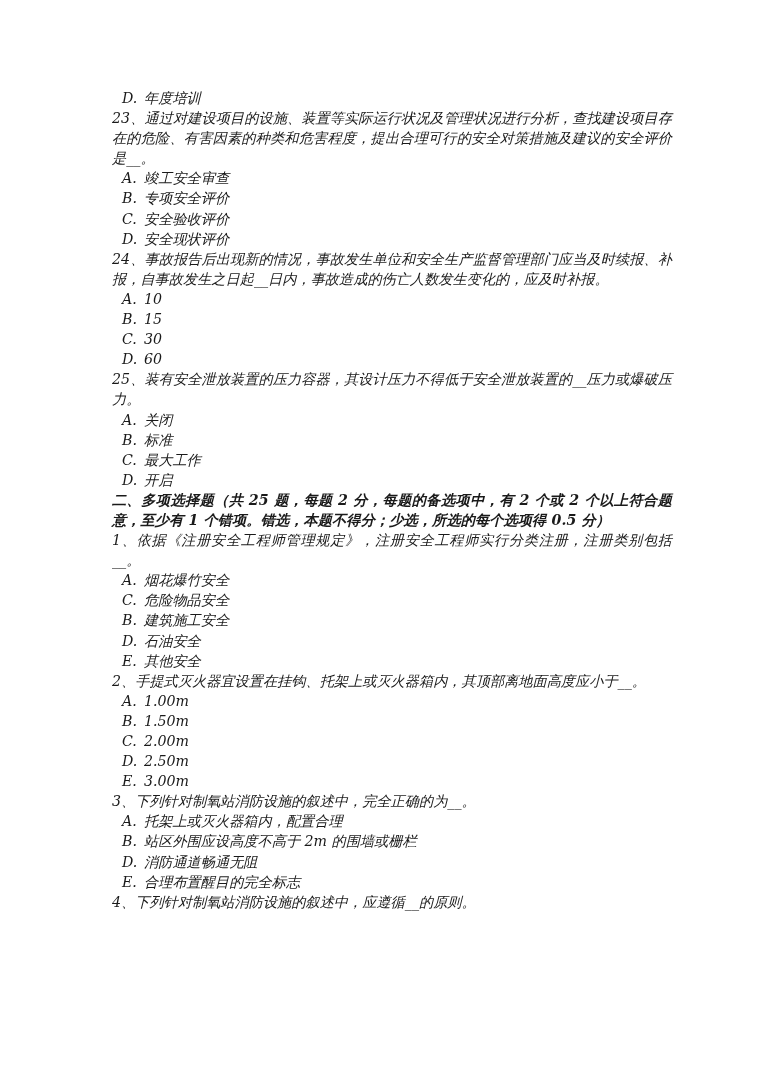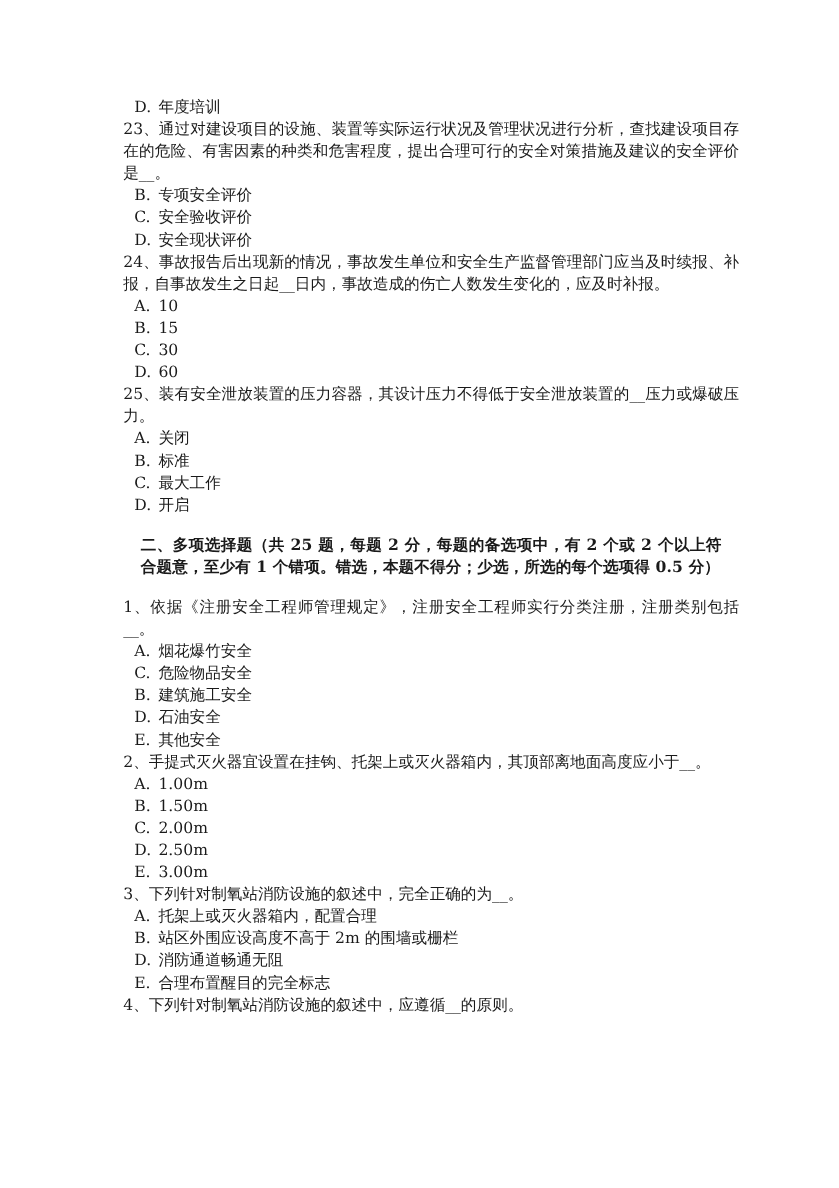--- a/index.html
+++ b/index.html
@@ -14,20 +14,21 @@
     font-family: "DejaVu Serif", "Liberation Serif", serif;
     color: #1a1a1a;
   }
   .page {
     position: relative;
     width: 763px;
     height: 1036px;
     background: #ffffff;
     box-sizing: border-box;
     padding: 88px 91px 0 112px;
+    font-style: italic;
   }
   .doc-body {
     font-size: 14.2px;
     line-height: 20.1px;
     text-align: justify;
     text-justify: inter-ideograph;
   }
   .q-line {
     margin: 0;
     padding: 0;
@@ -38,35 +39,36 @@
   .opt-line {
     margin: 0;
     padding: 0 0 0 10px;
     white-space: nowrap;
   }
   .opt-letter {
     display: inline-block;
     min-width: 22px;
   }
   .section-head {
-    margin: 16px;
+    margin: 0;
     padding: 0;
     font-weight: bold;
     letter-spacing: 0.1px;
     text-align: justify;
     text-justify: inter-ideograph;
   }
 </style>
 </head>
 <body>
 
 <div class="page">
   <div class="doc-body" id="doc-body">
       <p class="opt-line"><span class="opt-letter">D.</span><span>年度培训</span></p>
       <p class="q-line"><span>23、</span><span>通过对建设项目的设施、装置等实际运行状况及管理状况进行分析，查找建设项目存在的危险、有害因素的种类和危害程度，提出合理可行的安全对策措施及建议的安全评价是__。</span></p>
+      <p class="opt-line"><span class="opt-letter">A.</span><span>竣工安全审查</span></p>
       <p class="opt-line"><span class="opt-letter">B.</span><span>专项安全评价</span></p>
       <p class="opt-line"><span class="opt-letter">C.</span><span>安全验收评价</span></p>
       <p class="opt-line"><span class="opt-letter">D.</span><span>安全现状评价</span></p>
       <p class="q-line"><span>24、</span><span>事故报告后出现新的情况，事故发生单位和安全生产监督管理部门应当及时续报、补报，自事故发生之日起__日内，事故造成的伤亡人数发生变化的，应及时补报。</span></p>
       <p class="opt-line"><span class="opt-letter">A.</span><span>10</span></p>
       <p class="opt-line"><span class="opt-letter">B.</span><span>15</span></p>
       <p class="opt-line"><span class="opt-letter">C.</span><span>30</span></p>
       <p class="opt-line"><span class="opt-letter">D.</span><span>60</span></p>
       <p class="q-line"><span>25、</span><span>装有安全泄放装置的压力容器，其设计压力不得低于安全泄放装置的__压力或爆破压力。</span></p>
       <p class="opt-line"><span class="opt-letter">A.</span><span>关闭</span></p>

